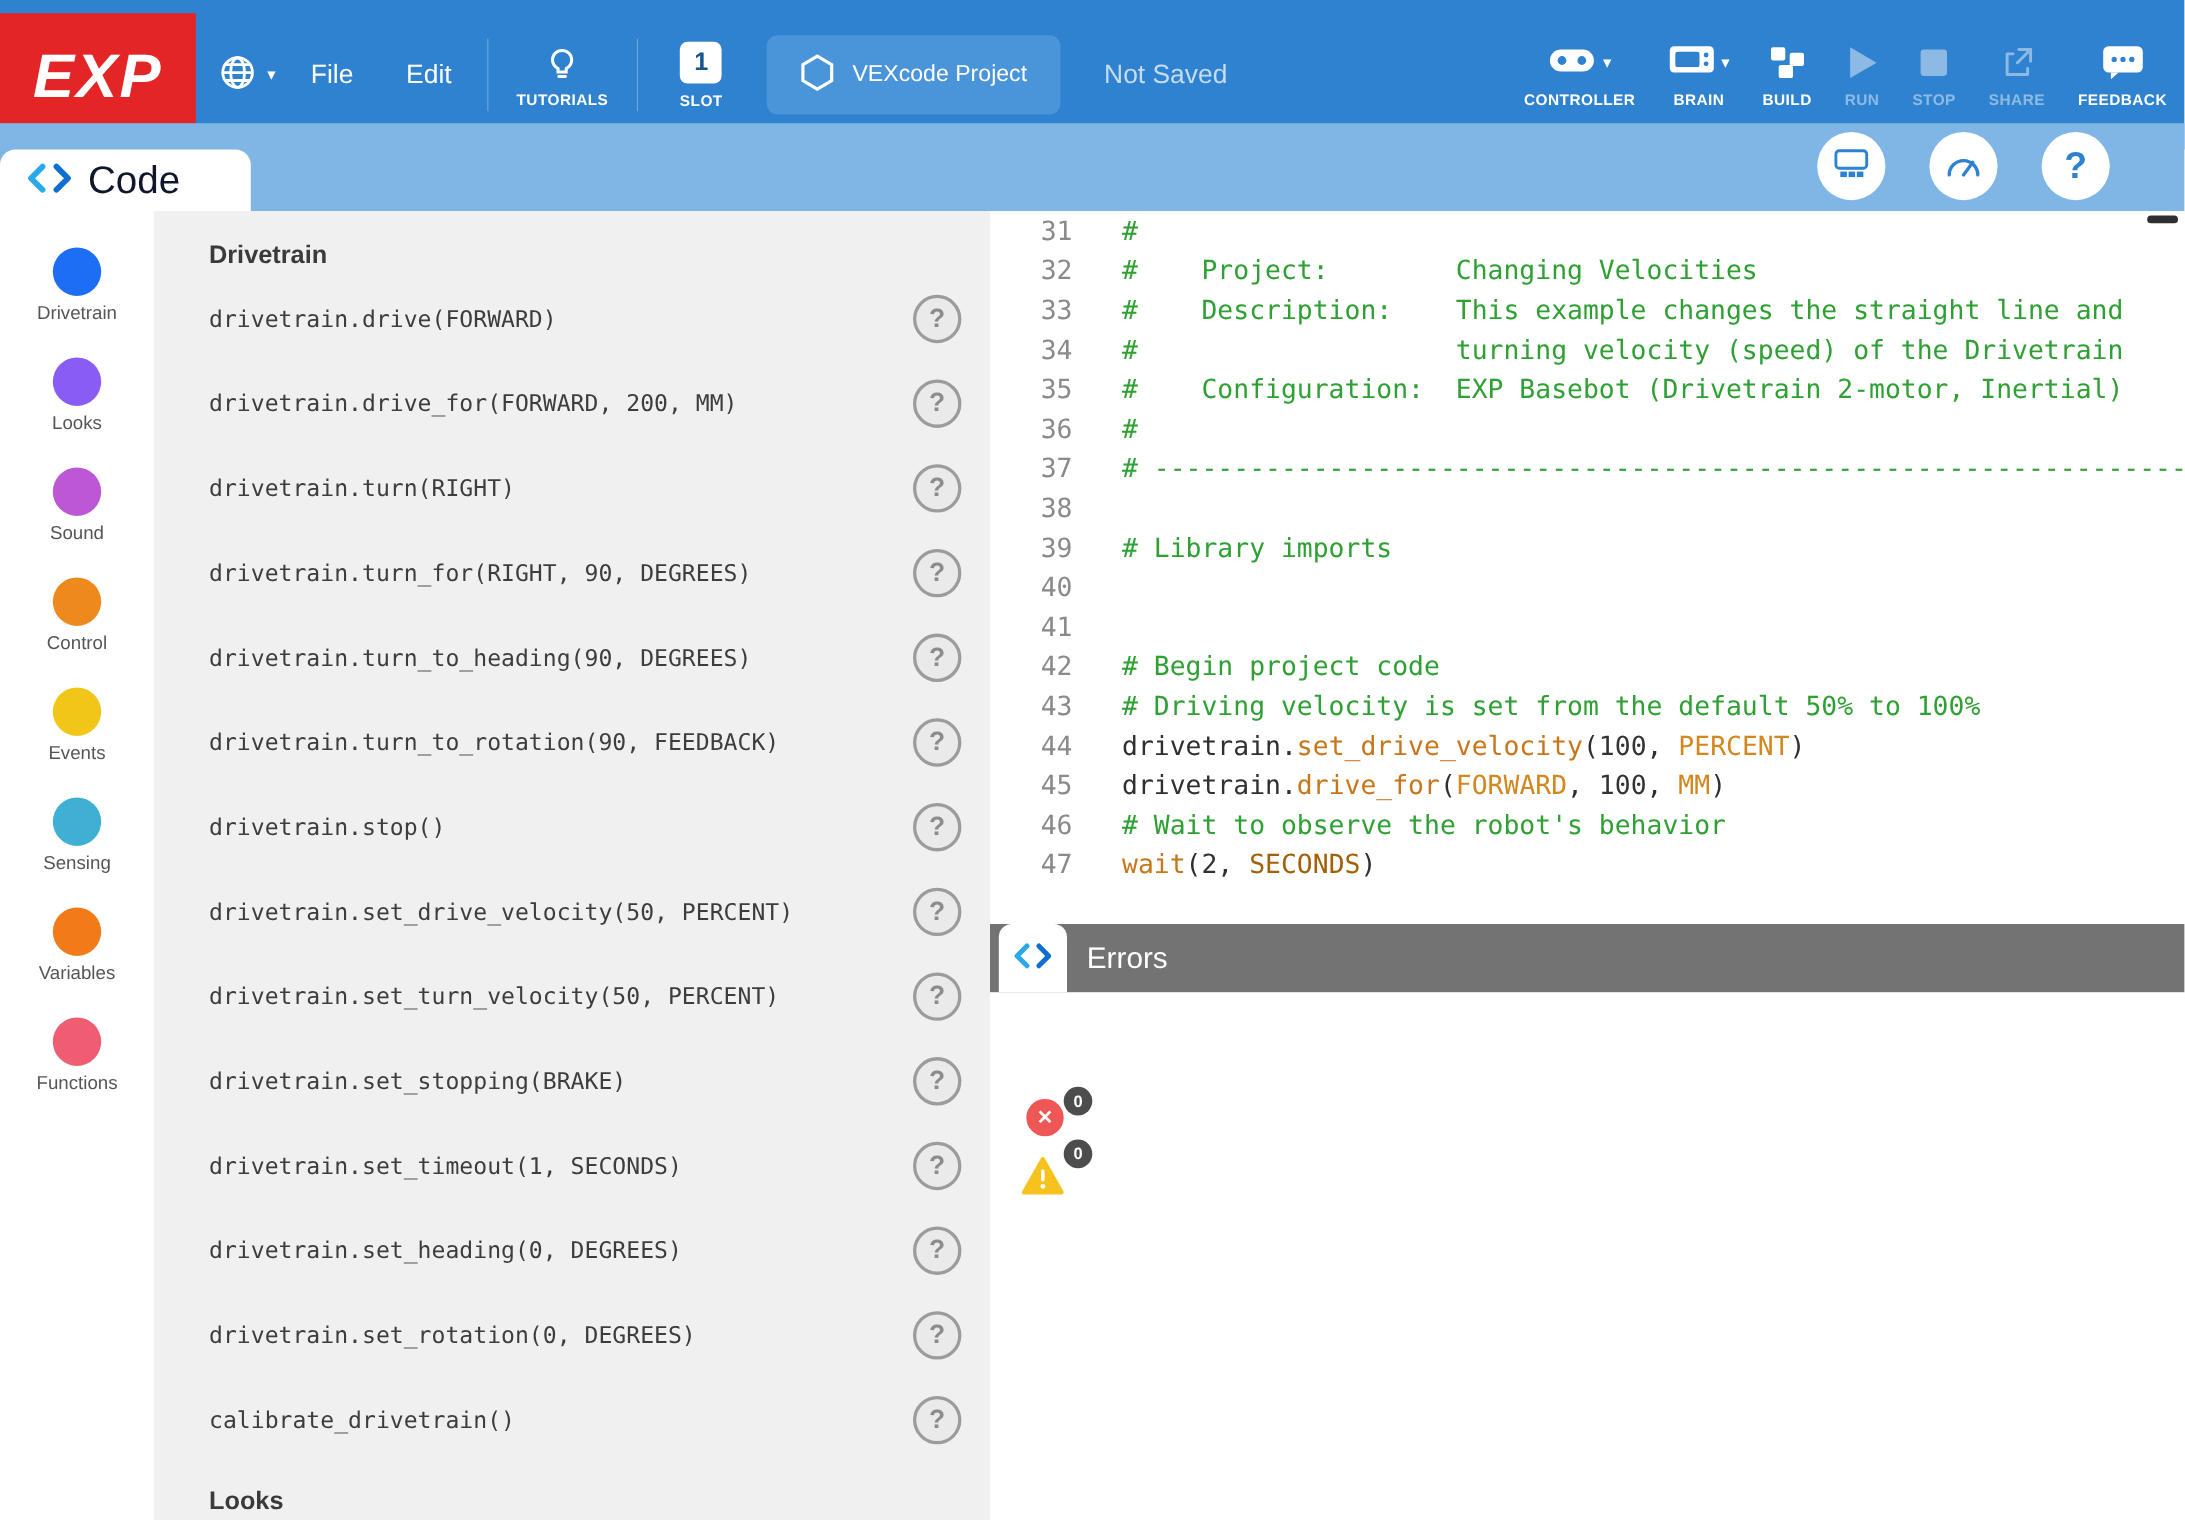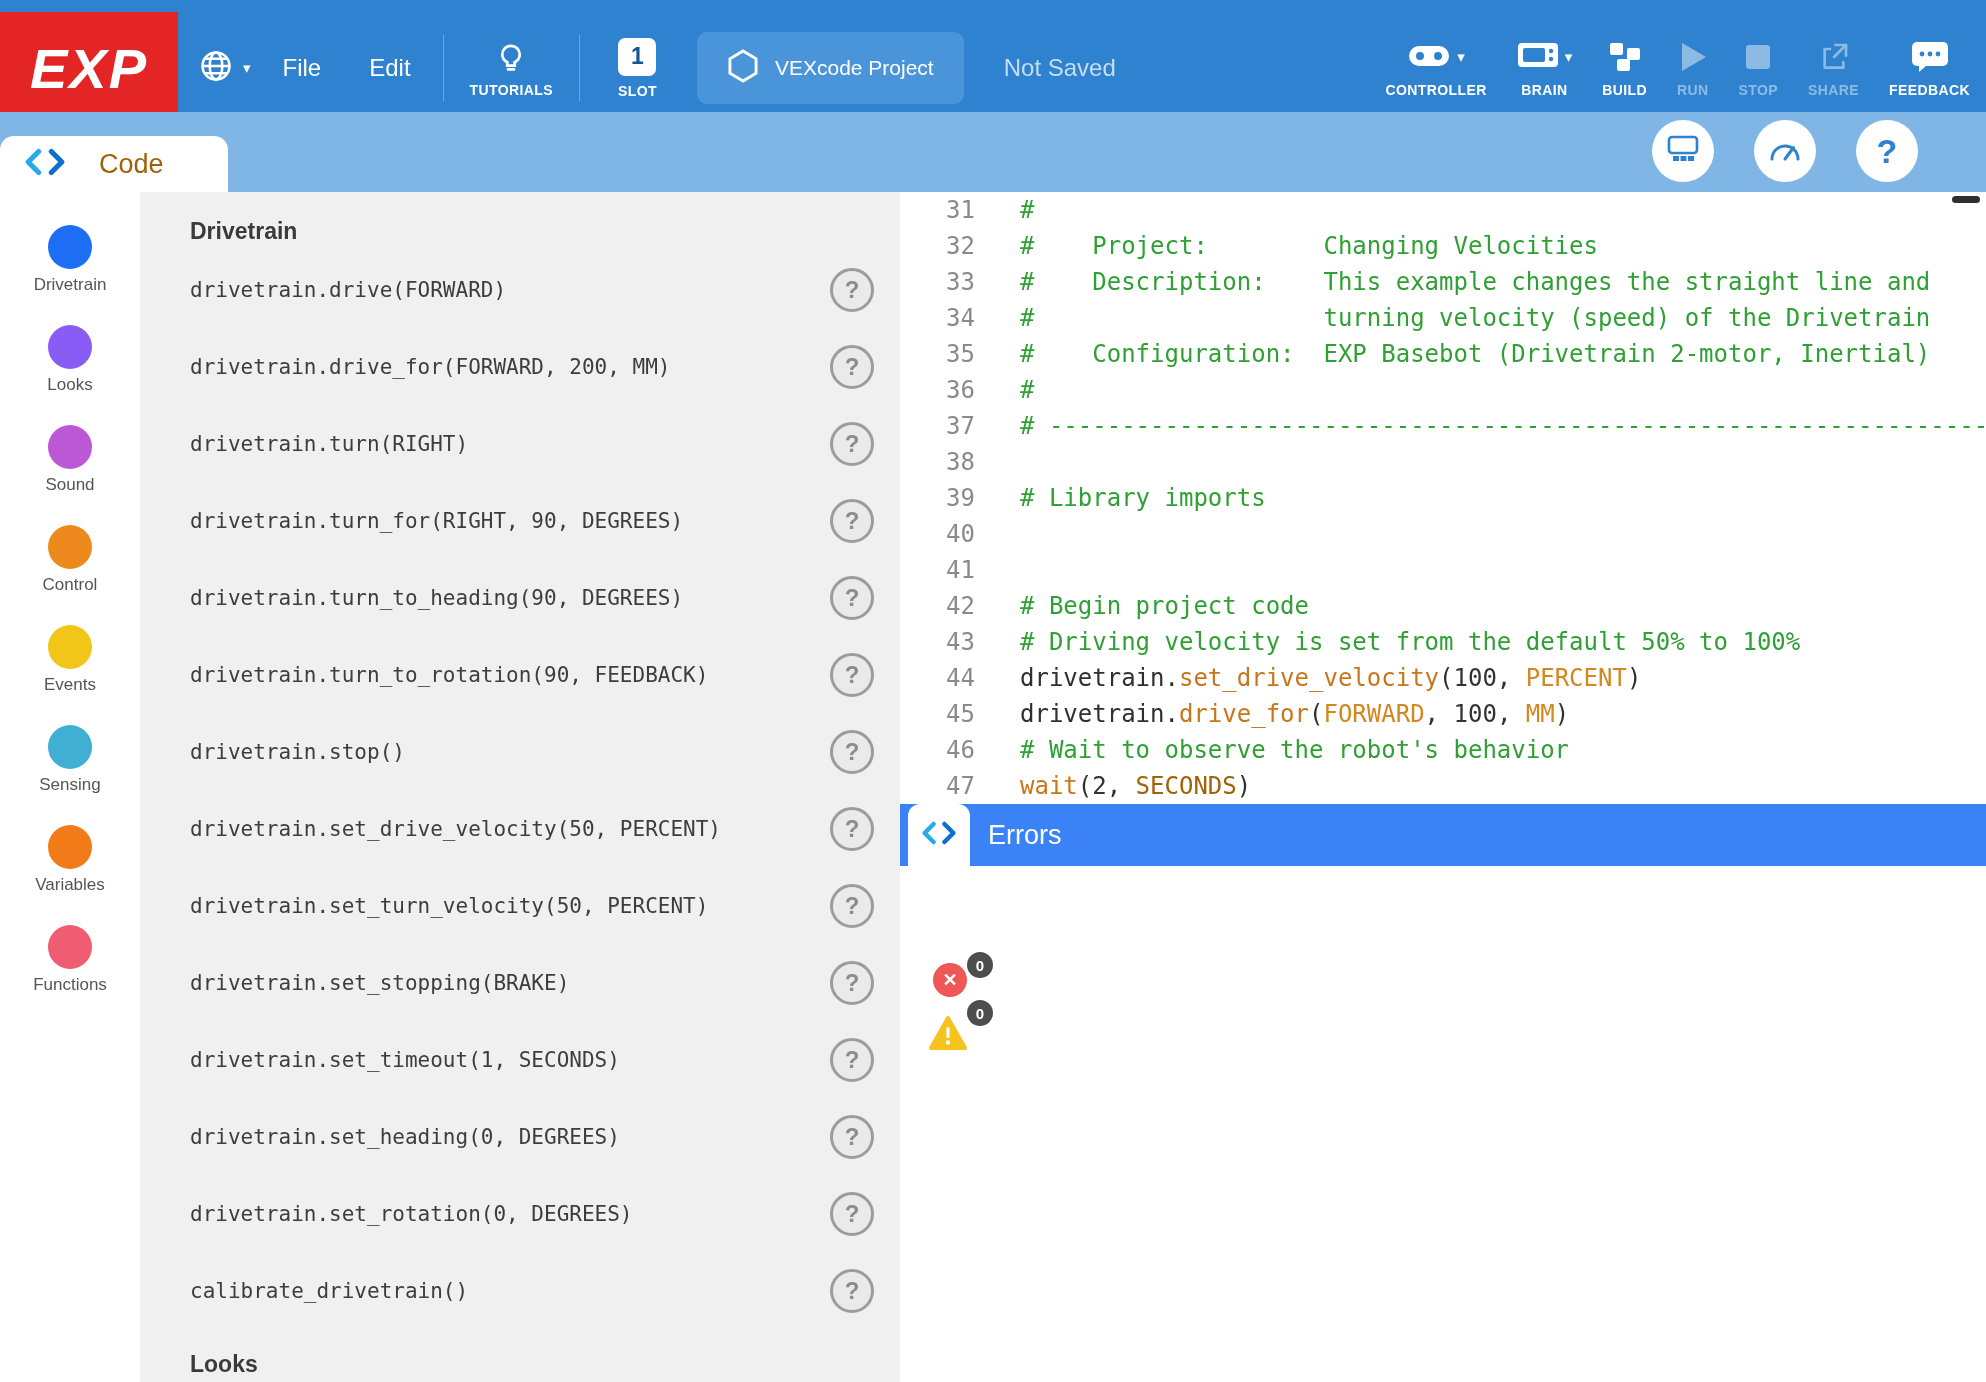--- a/index.html
+++ b/index.html
@@ -24,21 +24,21 @@
   .project-pill { display:flex; align-items:center; gap:16px; background:#4A94DA; border-radius:10px; height:72px; padding:0 30px; margin-left:14px; cursor:pointer; }
   .project-title { font-size:21px; }
   .save-status { font-size:24px; color:#C6DCF0; margin-left:40px; white-space:nowrap; }
   .right-cluster { margin-left:auto; display:flex; align-items:center; gap:30px; padding-right:16px; }
   .disabled { opacity:.45; }
 
   
   .toolbar2 { position:absolute; top:112px; left:0; width:1986px; height:80px; background:#7FB6E5; }
   .code-tab { position:absolute; left:0; top:24px; width:228px; height:56px; background:#fff; border-radius:14px 14px 0 0;
               display:flex; align-items:center; gap:14px; padding-left:24px; cursor:pointer; }
-  .code-tab-label { font-size:27px; color:#a16207;margin-left:19px; }
+  .code-tab-label { font-size:35px; color:#0f172a; }
   .tb2-circle { position:absolute; top:8px; width:62px; height:62px; border-radius:50%; background:#fff; border:none;
                 display:flex; align-items:center; justify-content:center; cursor:pointer; }
   .tb2-help { font-size:34px; font-weight:bold; color:#2E82CF; font-family:"Liberation Sans",sans-serif; }
 
   
   .iconstrip { position:absolute; top:192px; left:0; width:140px; height:1190px; background:#fff; }
   .cat-item { width:140px; height:100px; display:flex; flex-direction:column; align-items:center; justify-content:flex-start; padding-top:13px; cursor:pointer; }
   .cat-list { padding-top:20px; }
   .cat-circle { width:44px; height:44px; border-radius:50%; display:block; }
   .cat-label { font-size:17px; color:#555; margin-top:6px; }
@@ -451,21 +451,21 @@
 
   <div class="code-line">
     <span class="line-no">47</span>
     <span class="line-content"><span style="color: rgb(200, 118, 25);">wait</span><span style="color: rgb(47, 47, 47);">(</span><span style="color: rgb(51, 51, 51);">2</span><span style="color: rgb(47, 47, 47);">, </span><span style="color: #a16207;">SECONDS</span><span style="color: rgb(47, 47, 47);">)</span></span>
   </div>
 </div>
 </div>
 <div class="scroll-thumb"></div>
 
 <div class="errors">
-  <div class="errors-header" style="background: #3b82f6;">
+  <div class="errors-header" style="background: #737373; margin-top: 36px;">
     <div class="errors-tab">
       <span>
         <svg width="36" height="26" viewBox="0 0 40 28" fill="none" stroke-width="5" stroke-linecap="round" stroke-linejoin="round">
           <polyline points="14,4 4,14 14,24" stroke="#29A8EC"></polyline>
           <polyline points="26,4 36,14 26,24" stroke="#0E6FCE"></polyline>
         </svg>
       </span>
     </div>
     <span class="errors-label">Errors</span>
   </div>

